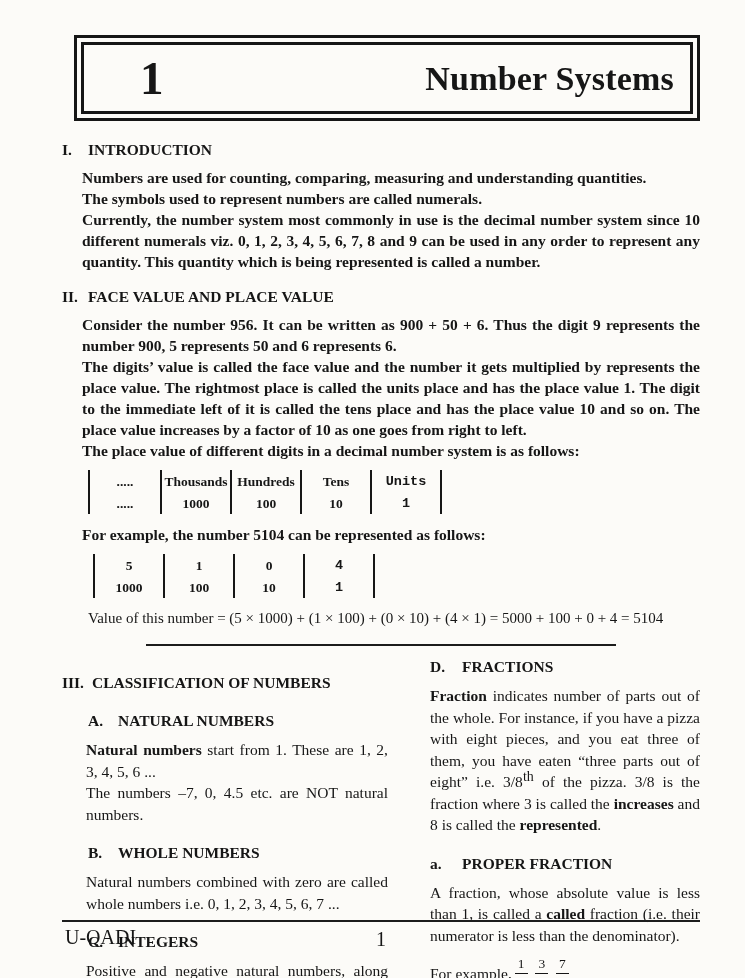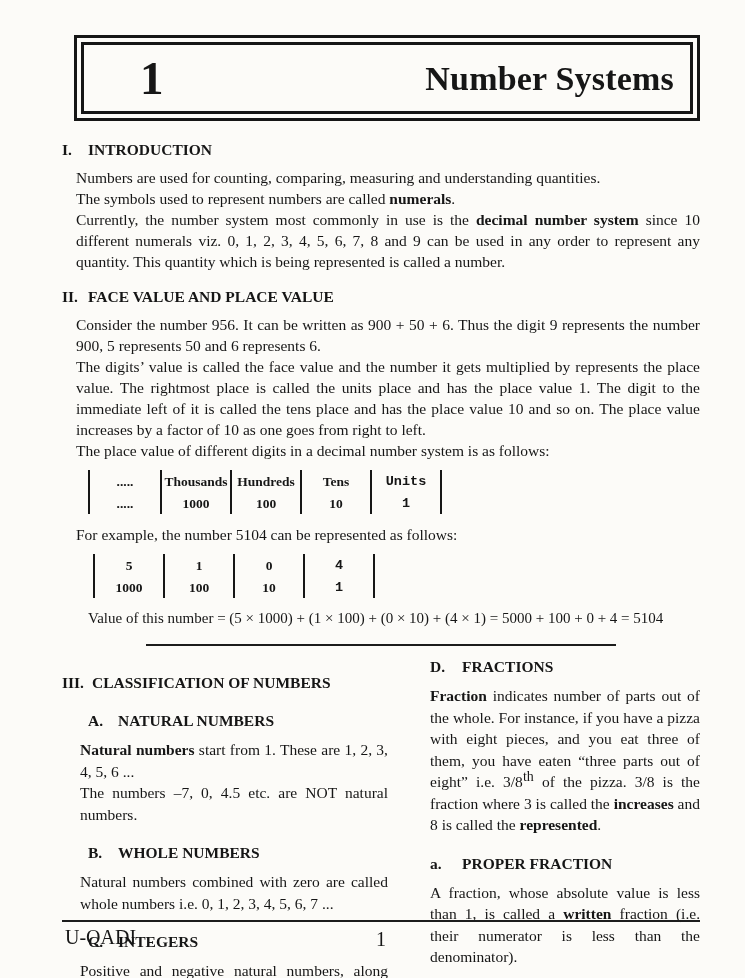--- a/index.html
+++ b/index.html
@@ -43,21 +43,21 @@
   }
   
   .sec-h{
     display:flex;
     font-size:15.5px;
     font-weight:bold;
     margin:14px 0 7px 0;
   }
   .sec-num{min-width:26px;}
   .body p{margin:0;text-align:justify;}
-  .indent{margin-left:14px;}
+  .indent{margin-left:20px;font-weight:bold;}
   .plain{text-align:left !important;}
   
   .vtable{
     display:flex;
     margin:9px 0 10px 26px;
   }
   .vtable.t2{margin-left:31px;}
   .vcell{
     border-left:2px solid #161616;
     width:68px;
@@ -86,21 +86,21 @@
   .col-right{width:270px;flex:none;}
   .sub-h{
     display:flex;
     font-weight:bold;
     font-size:15.5px;
     margin:17px 0 8px 0;
   }
   .col-left .sub-h{margin-left:26px;}
   .sub-letter{min-width:30px;}
   .col-right .sub-letter{min-width:32px;}
-  .col-left .body{margin-left:18px;}
+  .col-left .body{margin-left:24px;}
   .columns .body p{line-height:21.5px;}
   sup{font-size:14px;line-height:0;}
   
   .example-line{
     margin-top:10px;
     display:flex;
     align-items:center;
   }
   .frac{
     display:inline-block;
@@ -251,21 +251,21 @@
       </div>
       <div class="body">
         <p><b>Fraction</b><span> indicates number of parts out of the whole. For instance, if you have a pizza with eight pieces, and you eat three of them, you have eaten “three parts out of eight” i.e. 3/8</span><sup>th</sup><span> of the pizza. 3/8 is the fraction where 3 is called the </span><b>increases</b><span> and 8 is called the </span><b>represented</b><span>.</span></p>
       </div>
 
       <div class="sub-h">
         <span class="sub-letter">a.</span>
         <span>PROPER FRACTION</span>
       </div>
       <div class="body">
-        <p><span>A fraction, whose absolute value is less than 1, is called a </span><b>written</b><span> fraction (i.e. their numerator is less than the denominator).</span></p>
+        <p><span>A fraction, whose absolute value is less than 1, is called a </span><b>called</b><span> fraction (i.e. their numerator is less than the denominator).</span></p>
       </div>
 
       <div class="example-line">
         <span>For example,</span>
         <span class="frac">
             <span class="fnum">1</span>
             <span class="fden">2</span>
           </span>
         <span class="frac-comma">,</span>
         <span class="frac">

